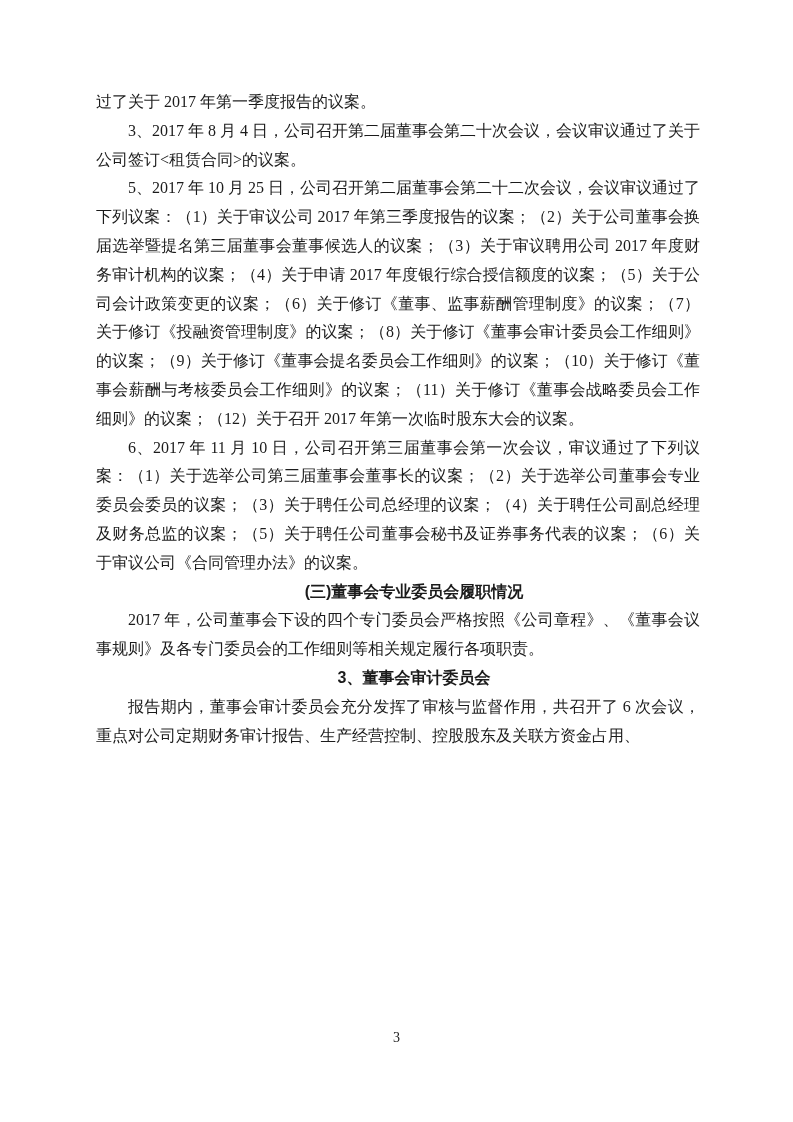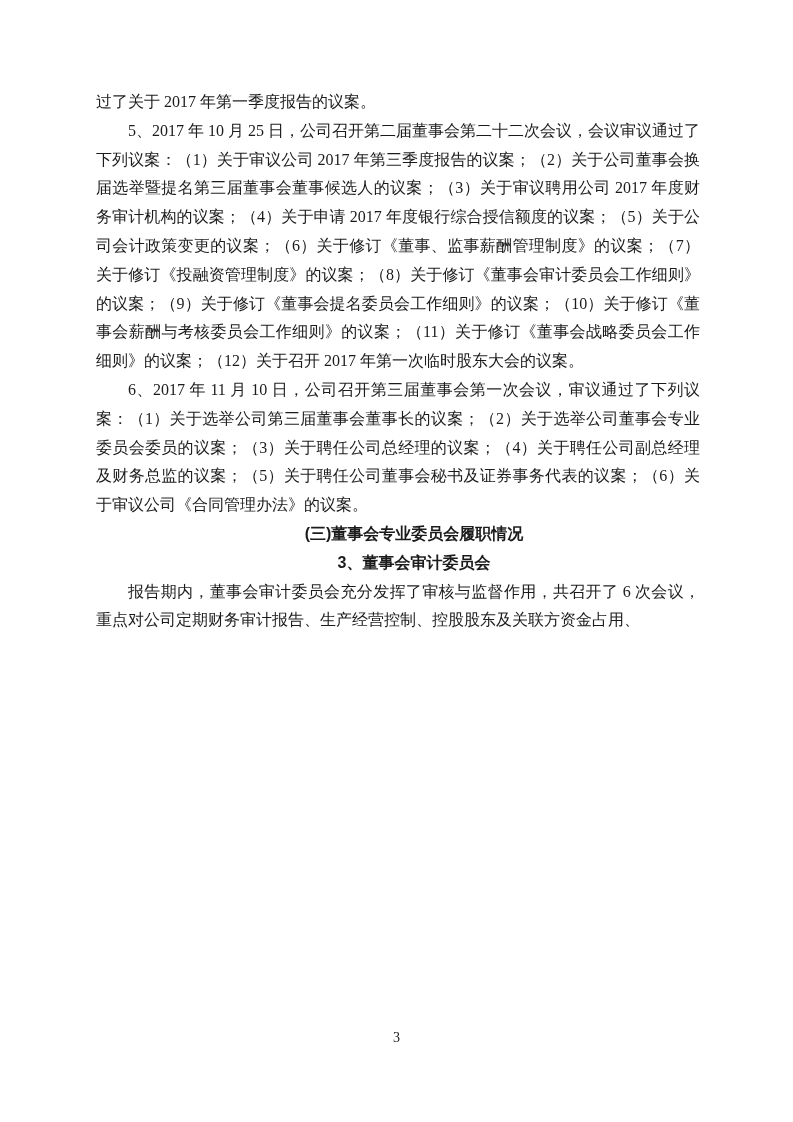--- a/index.html
+++ b/index.html
@@ -49,21 +49,23 @@
     line-height: 20px;
     color: #1b1b1b;
   }
 </style>
 </head>
 <body>
 
 <div class="page">
   <div class="textblock">
     <p class="no-indent">过了关于 2017 年第一季度报告的议案。</p>
+    <p>3、2017 年 8 月 4 日，公司召开第二届董事会第二十次会议，会议审议通过了关于公司签订&lt;租赁合同&gt;的议案。</p>
     <p>5、2017 年 10 月 25 日，公司召开第二届董事会第二十二次会议，会议审议通过了下列议案：（1）关于审议公司 2017 年第三季度报告的议案；（2）关于公司董事会换届选举暨提名第三届董事会董事候选人的议案；（3）关于审议聘用公司 2017 年度财务审计机构的议案；（4）关于申请 2017 年度银行综合授信额度的议案；（5）关于公司会计政策变更的议案；（6）关于修订《董事、监事薪酬管理制度》的议案；（7）关于修订《投融资管理制度》的议案；（8）关于修订《董事会审计委员会工作细则》的议案；（9）关于修订《董事会提名委员会工作细则》的议案；（10）关于修订《董事会薪酬与考核委员会工作细则》的议案；（11）关于修订《董事会战略委员会工作细则》的议案；（12）关于召开 2017 年第一次临时股东大会的议案。</p>
     <p>6、2017 年 11 月 10 日，公司召开第三届董事会第一次会议，审议通过了下列议案：（1）关于选举公司第三届董事会董事长的议案；（2）关于选举公司董事会专业委员会委员的议案；（3）关于聘任公司总经理的议案；（4）关于聘任公司副总经理及财务总监的议案；（5）关于聘任公司董事会秘书及证券事务代表的议案；（6）关于审议公司《合同管理办法》的议案。</p>
     <p class="heading">(三)董事会专业委员会履职情况</p>
+    <p>2017 年，公司董事会下设的四个专门委员会严格按照《公司章程》、《董事会议事规则》及各专门委员会的工作细则等相关规定履行各项职责。</p>
     <p class="subheading">3、董事会审计委员会</p>
     <p>报告期内，董事会审计委员会充分发挥了审核与监督作用，共召开了 6 次会议，重点对公司定期财务审计报告、生产经营控制、控股股东及关联方资金占用、</p>
   </div>
 
   <div class="footer">3</div>
 </div>
 
 </body></html>

